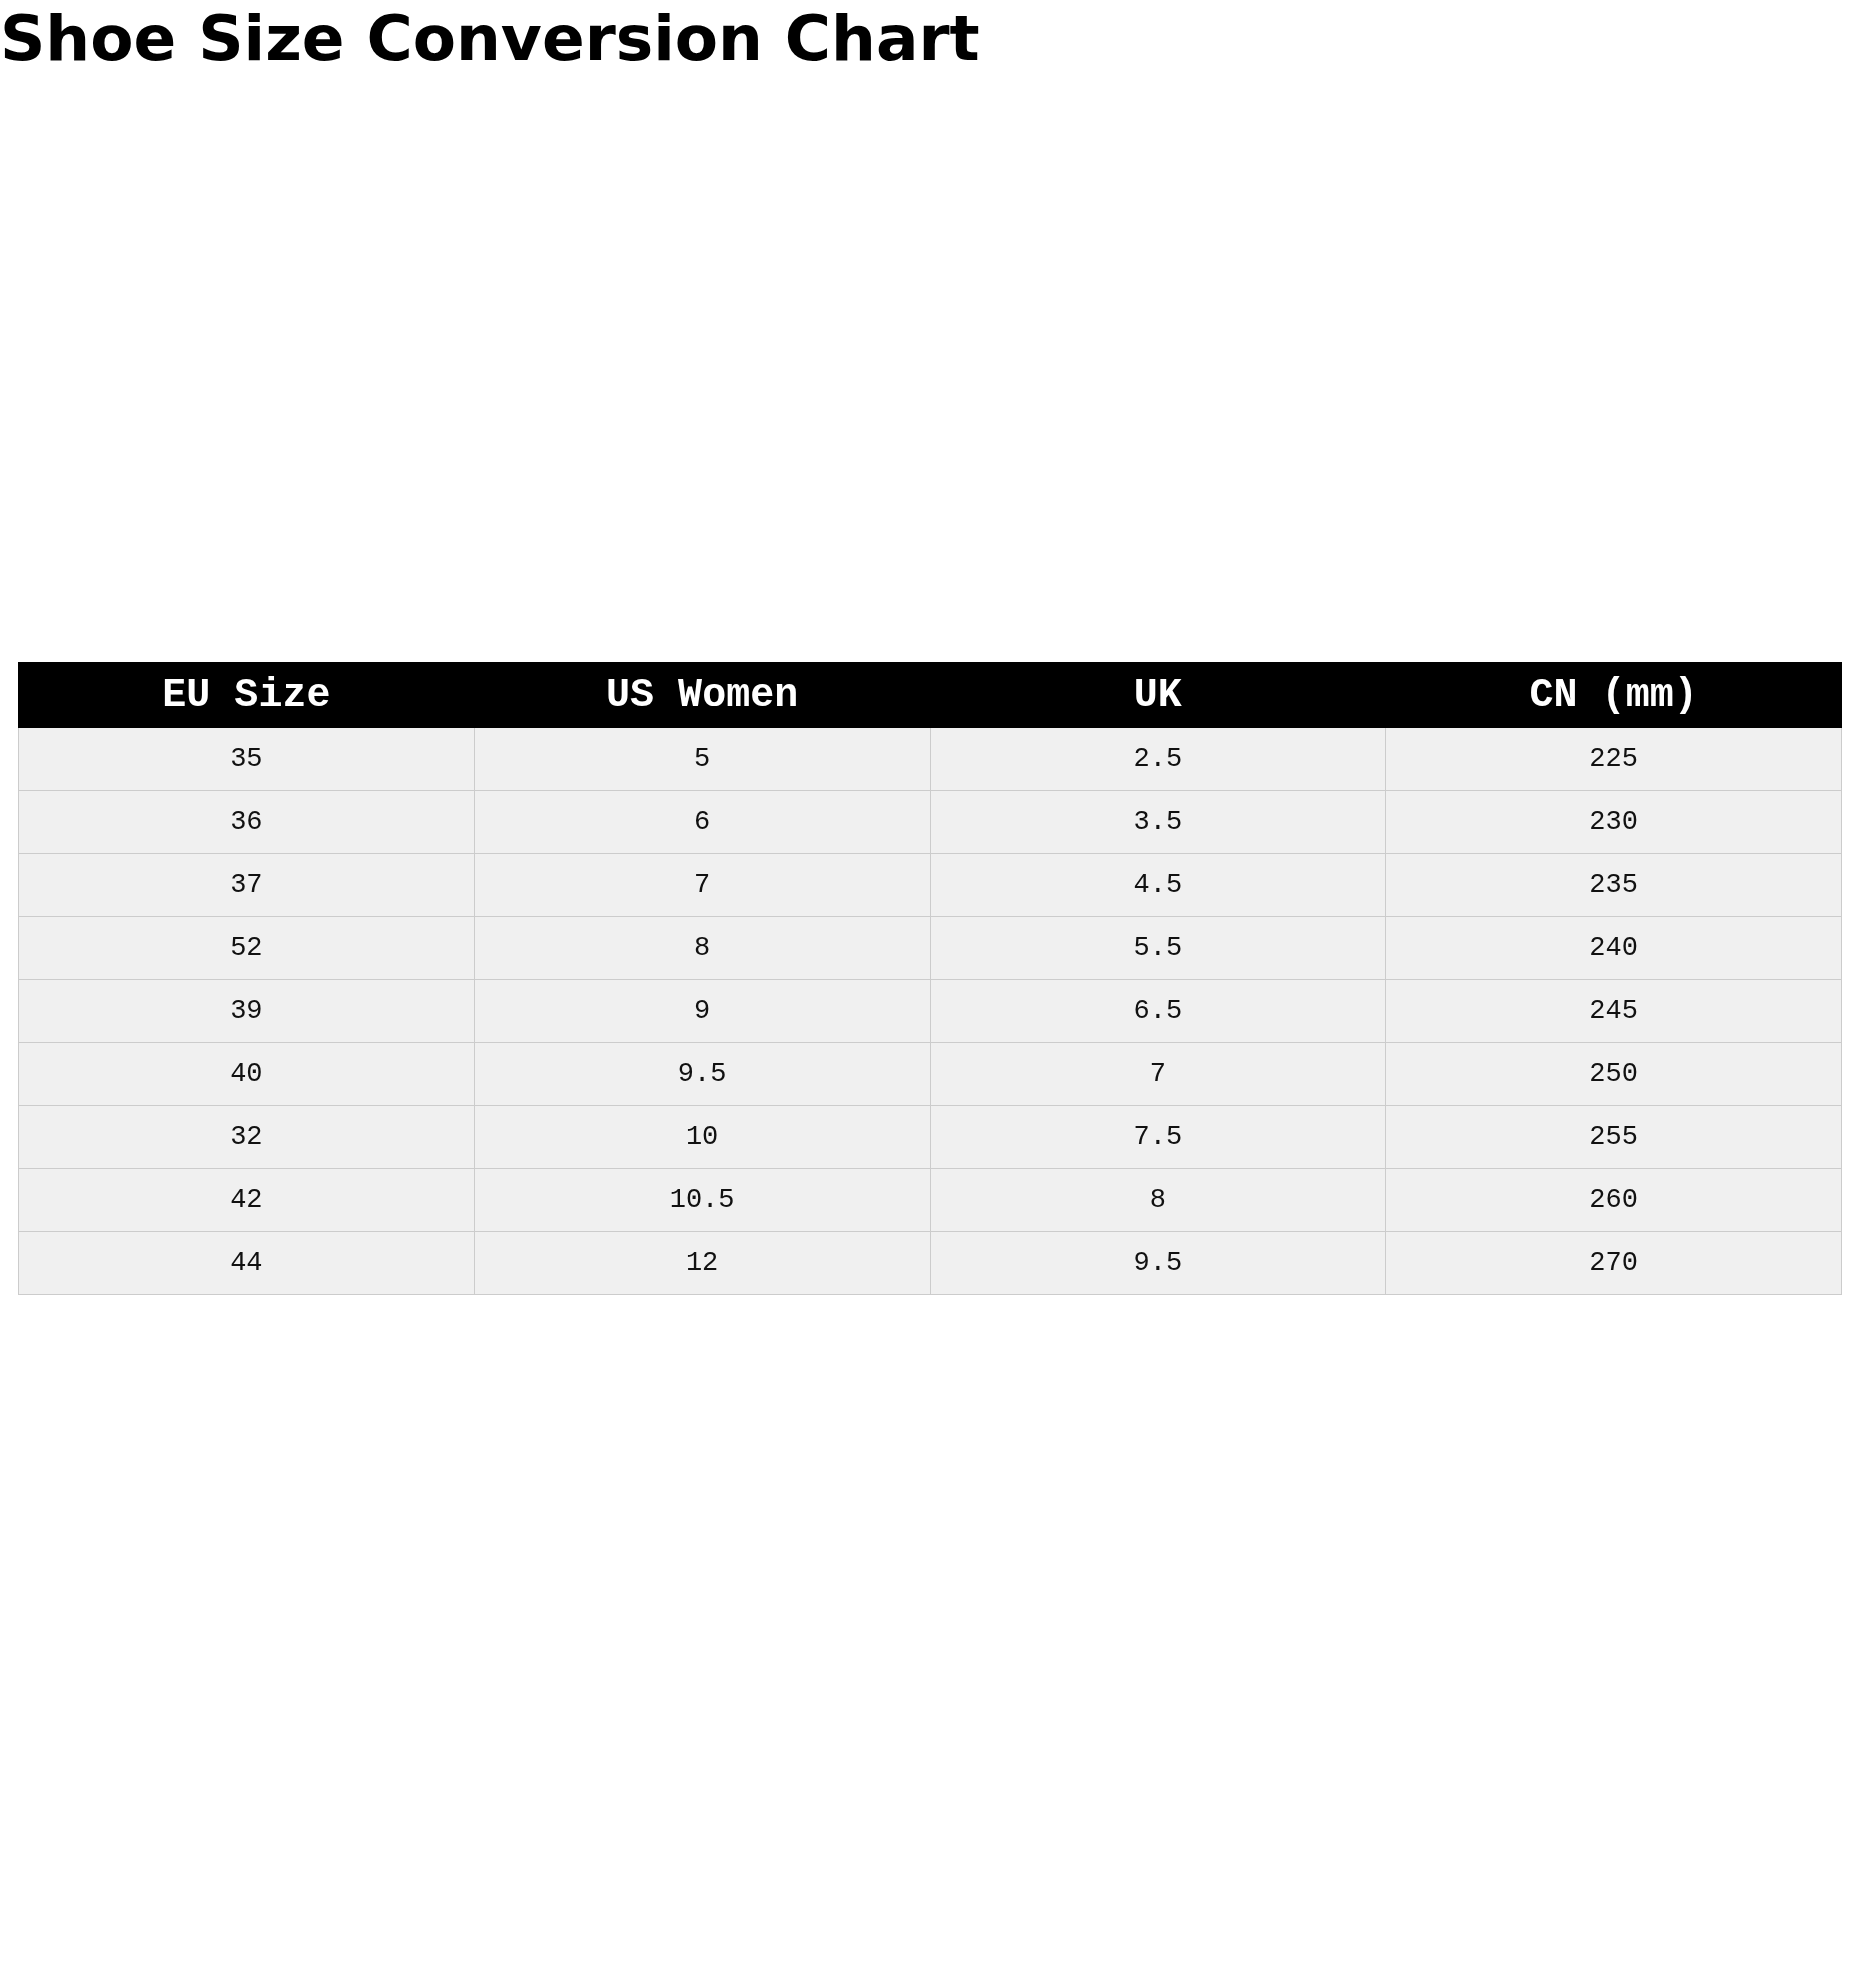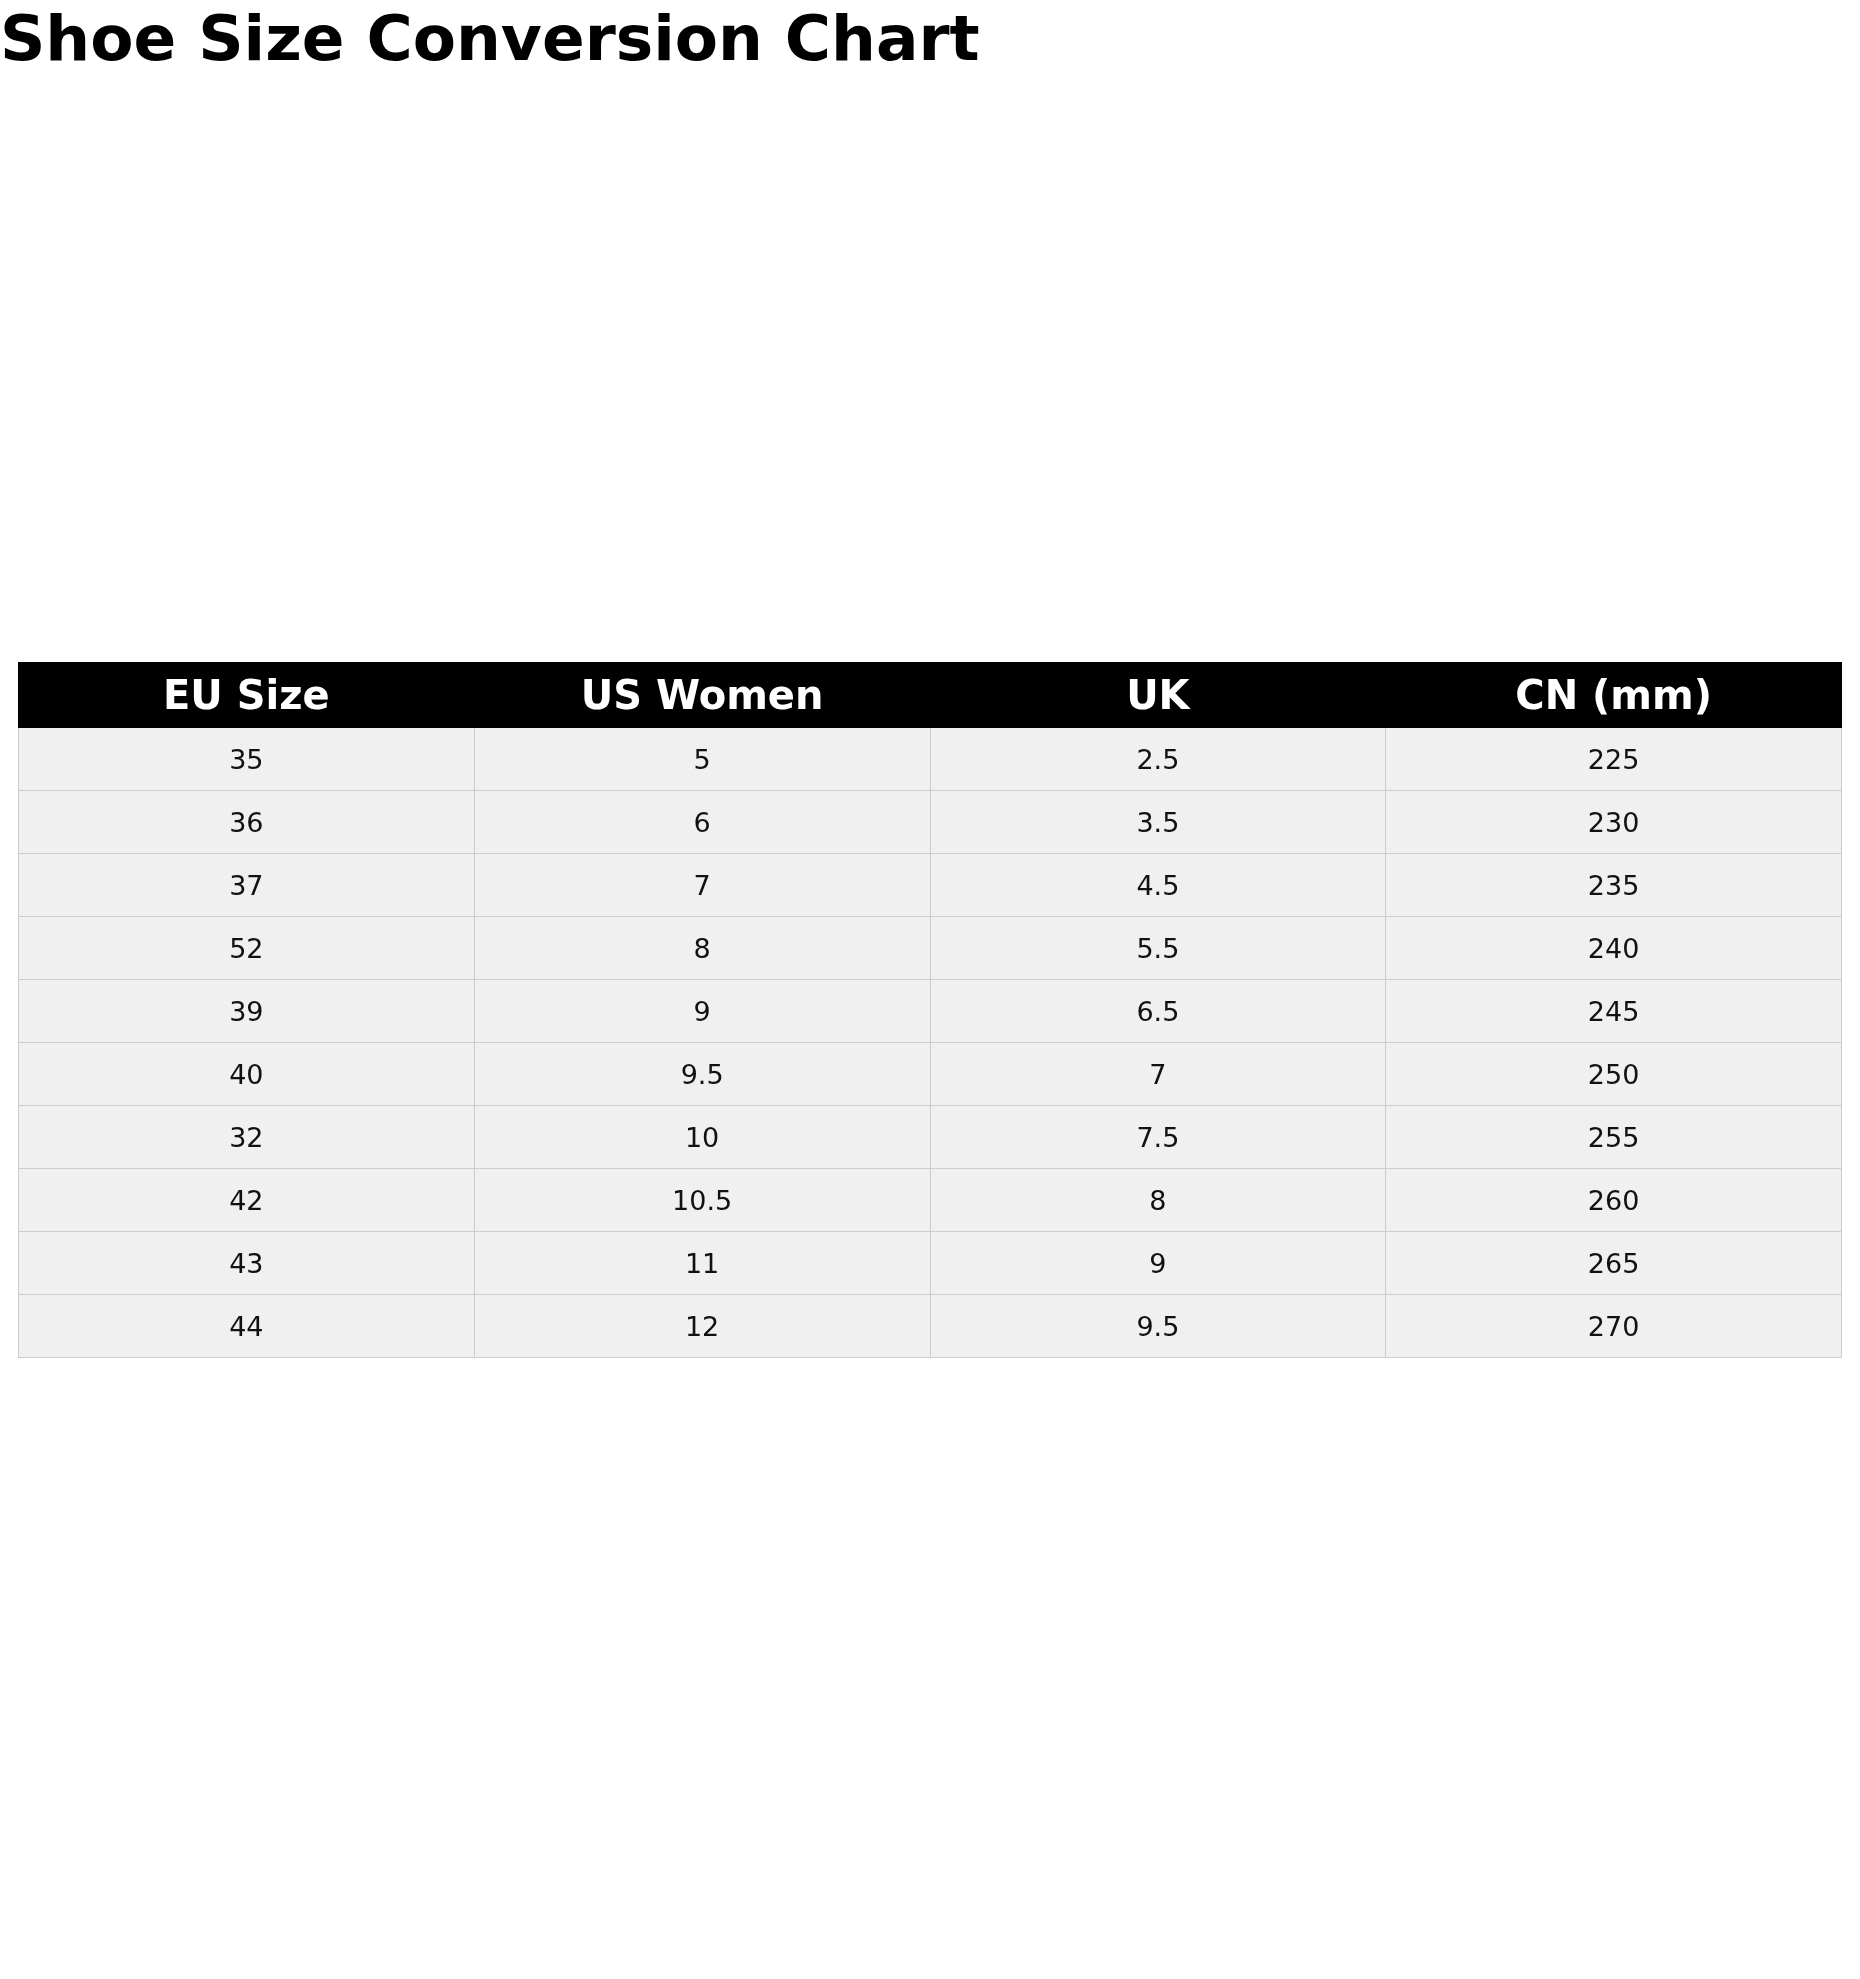--- a/index.html
+++ b/index.html
@@ -33,20 +33,21 @@
     font-weight: bold;
     color: #000000;
     margin: 0;
     letter-spacing: 0px;
   }
   .table-wrap {
     position: absolute;
     left: 18px;
     top: 662px;
     width: 1824px;
+    font-family: Liberation Mono, monospace;
   }
   table.conversion {
     width: 100%;
     table-layout: fixed;
     border-collapse: collapse;
   }
   table.conversion th {
     background: var(--header-bg);
     color: var(--header-text);
     font-weight: bold;
@@ -128,26 +129,20 @@
             <td>7.5</td>
             <td>255</td>
           </tr>
           <tr>
             <td>42</td>
             <td>10.5</td>
             <td>8</td>
             <td>260</td>
           </tr>
           <tr>
-            <td>43</td>
-            <td>11</td>
-            <td>9</td>
-            <td>265</td>
-          </tr>
-          <tr>
             <td>44</td>
             <td>12</td>
             <td>9.5</td>
             <td>270</td>
           </tr>
         </tbody>
     </table>
   </div>
 </main>
 

